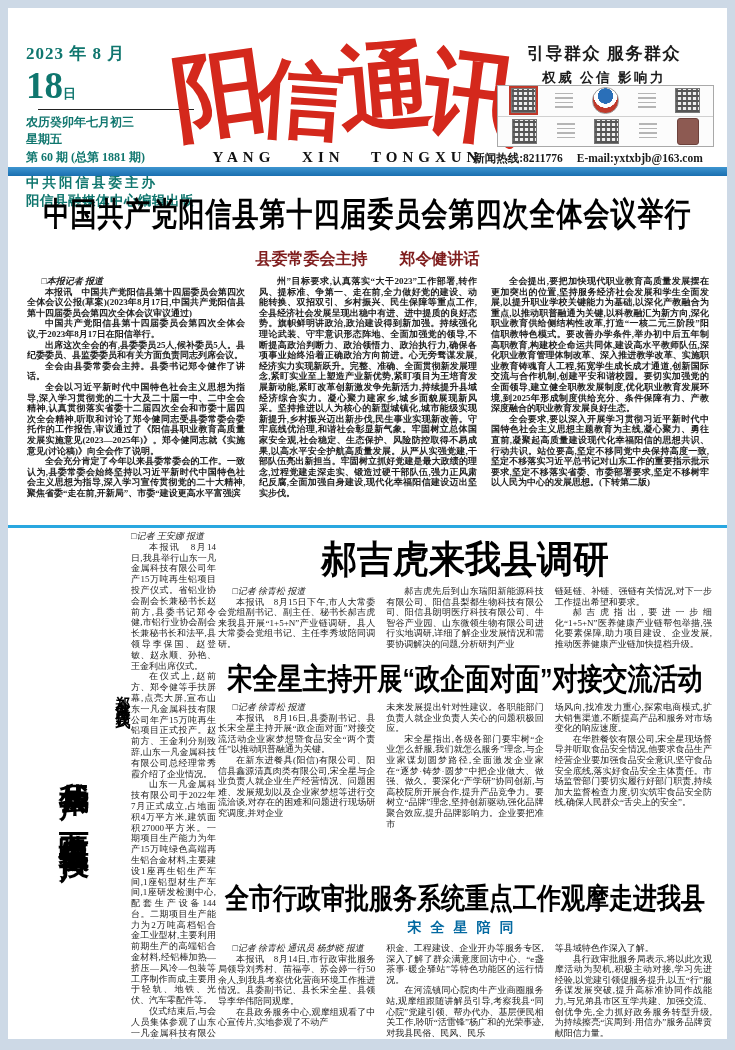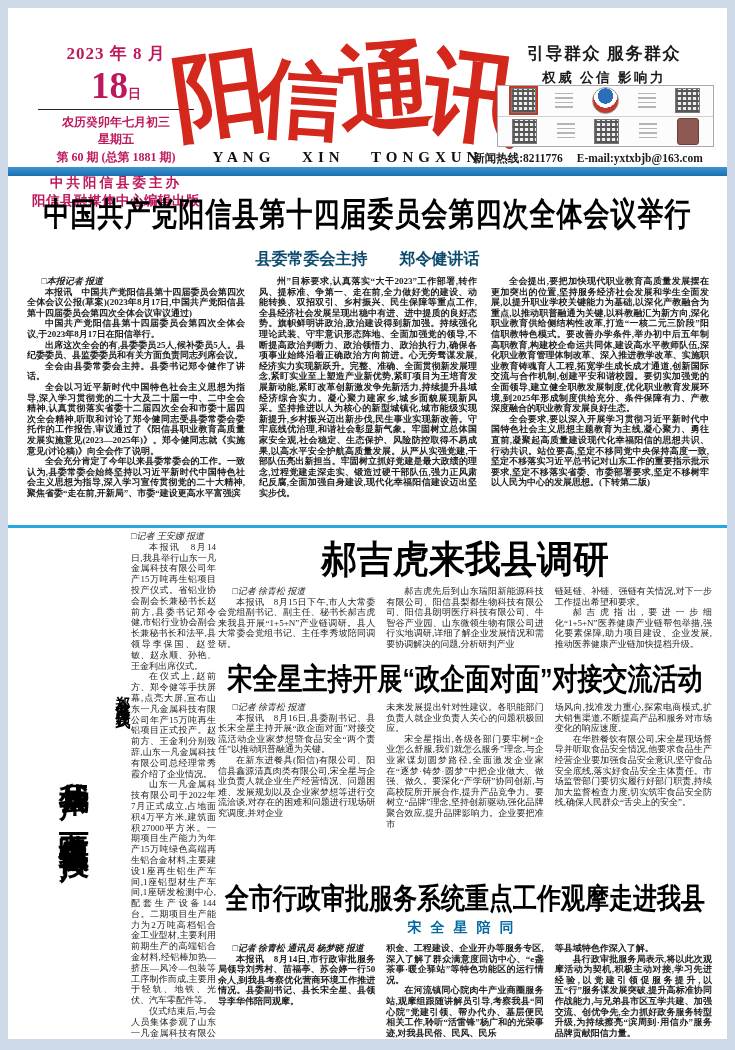--- a/index.html
+++ b/index.html
@@ -8,21 +8,21 @@
     font-family:"Liberation Serif","DejaVu Serif",serif;color:#1a1a1a;overflow:hidden;
   }
   .page-outer::after{
     content:"";position:absolute;inset:0;border:8px solid #cdd9e6;border-bottom-width:11px;
     pointer-events:none;z-index:50;
   }
   .page{position:absolute;left:8px;top:8px;width:719px;height:1031px;background:#ffffff;}
   .abs{position:absolute;}
 
   
-  #date-block{left:26px;top:42px;width:180px;text-align:center;color:#be185d;}
+  #date-block{left:26px;top:42px;width:180px;text-align:left;color:#0f766e;}
   #date-block .ym{font-size:17px;font-weight:bold;letter-spacing:1px;}
   #date-block .dayline{line-height:1;margin-top:2px;}
   #date-block .day{font-size:37px;font-weight:bold;}
   #date-block .day-suffix{font-size:13px;font-weight:bold;}
   #date-block .rule{border:none;border-top:1.5px solid #222;margin:5px 12px 4px 12px;}
   #date-block .small{font-size:12px;font-weight:bold;line-height:1.45;}
   #date-block .org{font-size:13.5px;font-weight:bold;letter-spacing:3px;margin-top:8px;white-space:nowrap;}
   #date-block .pub{font-size:13.5px;font-weight:bold;letter-spacing:0.5px;white-space:nowrap;}
 
   #masthead{left:205px;top:28px;width:285px;height:122px;display:flex;align-items:center;justify-content:center;}
@@ -56,21 +56,21 @@
   #contact{left:452px;top:151px;width:272px;text-align:center;font-size:11.5px;font-weight:bold;
     font-family:Liberation Serif, serif;white-space:nowrap;}
   #contact .gap{display:inline-block;width:14px;}
 
   #header-bar{left:8px;top:167px;width:719px;height:9px;background:linear-gradient(#3e95d0,#1a6fb0);}
 
   
   #lead-headline{left:18px;top:192px;width:699px;text-align:center;font-size:26px;font-weight:900;
     font-family:"Liberation Sans",sans-serif;color:#000;transform:scaleY(1.25);transform-origin:top center;
     letter-spacing:1px;white-space:nowrap;}
-  #lead-subhead{left:0;top:249px;width:735px;text-align:center;font-size:16px;font-weight:bold;color:#0c4a6e;}
+  #lead-subhead{left:0;top:249px;width:735px;text-align:center;font-size:16px;font-weight:bold;color:#7f1d1d;}
   #lead-body{left:27px;top:276px;width:682px;height:247px;display:flex;gap:14px;overflow:hidden;font-weight:bold;}
 
   .textcol{flex:1;font-size:9px;line-height:10.6px;text-align:justify;color:#222;}
   .textcol p{margin:0;text-indent:2em;}
   .textcol p.byline{text-indent:1.6em;font-style:italic;color:#222;}
   .textcol.cont p:first-child{text-indent:0;}
 
   #lead-sep{left:8px;top:525px;width:719px;height:2.5px;background:#29a7e0;}
 
   
@@ -87,21 +87,21 @@
   
   .rhead{left:218px;width:494px;text-align:center;font-family:"Liberation Sans",sans-serif;
     font-weight:900;color:#000;white-space:nowrap;}
   #hao-headline{top:534px;font-size:36px;transform:scaleY(1.05);transform-origin:top center;}
   #hao-body{left:218px;top:586px;width:494px;height:66px;display:flex;gap:11px;overflow:hidden;}
   #song-headline{top:659px;font-size:25px;transform:scaleY(1.2);transform-origin:top center;}
   #song-body{left:218px;top:702px;width:494px;height:176px;display:flex;gap:11px;overflow:hidden;}
   #obs-headline{top:879px;font-size:24px;transform:scaleY(1.2);transform-origin:top center;}
   #obs-subhead{left:218px;top:919px;width:494px;text-align:center;font-size:14px;font-weight:bold;
     letter-spacing:9px;color:#0369a1;}
-  #obs-body{left:218px;top:943px;width:494px;height:99px;display:flex;gap:11px;overflow:hidden;font-weight:bold;}
+  #obs-body{left:218px;top:943px;width:494px;height:99px;display:flex;gap:11px;overflow:hidden;}
 </style>
 </head>
 <body>
 
 <div class="page-outer">
   <div class="page"></div>
 
   <div class="abs" id="date-block">
     <div class="ym">2023 年 8 月</div>
     <div class="dayline">
@@ -216,20 +216,21 @@
         <p>在华胜餐饮有限公司,宋全星现场督导并听取食品安全情况,他要求食品生产经营企业要加强食品安全意识,坚守食品安全底线,落实好食品安全主体责任。市场监管部门要切实履行好部门职责,持续加大监督检查力度,切实筑牢食品安全防线,确保人民群众“舌尖上的安全”。</p>
       </div>
   </div>
 
   <div class="abs rhead" id="obs-headline">全市行政审批服务系统重点工作观摩走进我县</div>
   <div class="abs" id="obs-subhead">宋全星陪同</div>
   <div class="abs" id="obs-body">
     <div class="textcol">
       <p class="byline">□记者 徐青松 通讯员 杨梦晓 报道</p>
     <p>本报讯　8月14日,市行政审批服务局领导刘秀村、苗福亭、苏会婷一行50余人,到我县考察优化营商环境工作推进情况。县委副书记、县长宋全星、县领导李华伟陪同观摩。</p>
+        <p>在县政务服务中心,观摩组观看了中心宣传片,实地参观了不动产</p>
       </div>
     <div class="textcol cont">
         <p>积金、工程建设、企业开办等服务专区,深入了解了群众满意度回访中心、“e盏茶事·暖企驿站”等特色功能区的运行情况。</p>
         <p>在河流镇同心院肉牛产业商圈服务站,观摩组跟随讲解员引导,考察我县“同心院”党建引领、帮办代办、基层便民相关工作,聆听“活雷锋”杨广和的光荣事迹,对我县民俗、民风、民乐</p>
       </div>
     <div class="textcol cont">
         <p>等县域特色作深入了解。</p>
         <p>县行政审批服务局表示,将以此次观摩活动为契机,积极主动对接,学习先进经验,以党建引领促服务提升,以五“行”服务谋发展突破,提升高标准协同作战能力,与兄弟县市区互学共建、加强交流、创优争先,全力抓好政务服务转型升级,为持续擦亮“滨周到·用信办”服务品牌贡献阳信力量。</p>
       </div>
   </div>

